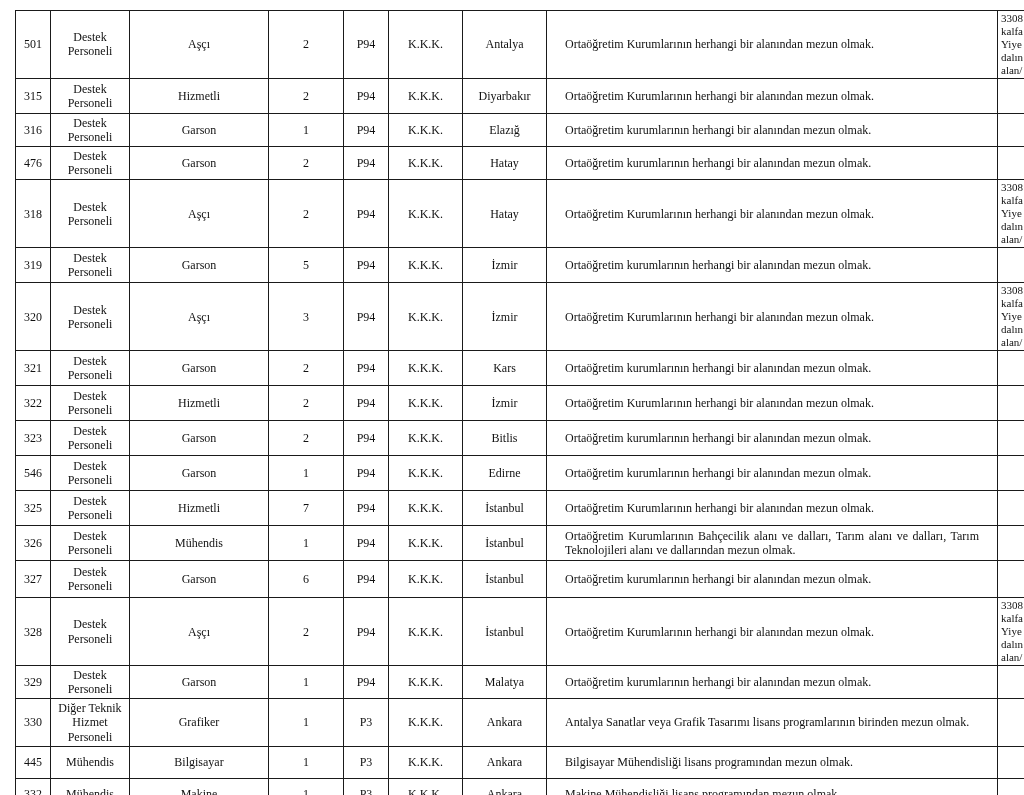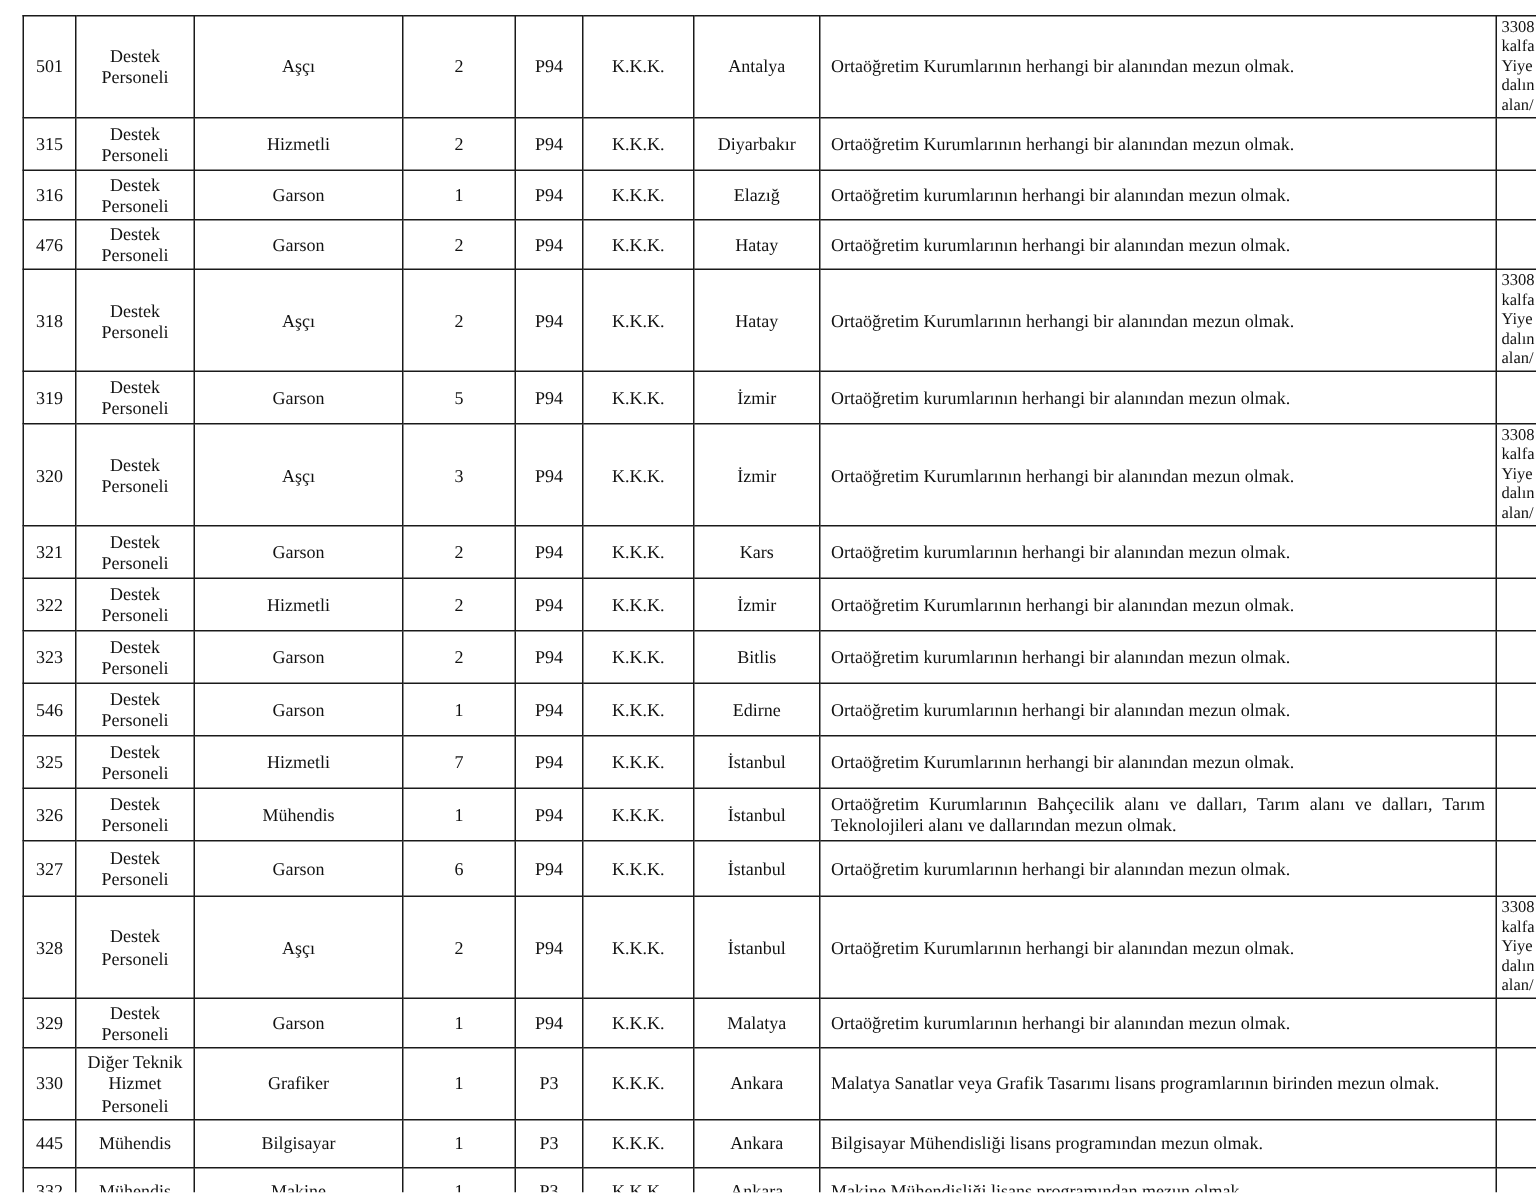--- a/index.html
+++ b/index.html
@@ -21,21 +21,21 @@
   }
   col.w-no{width:35px}
   col.w-type{width:79px}
   col.w-pos{width:139px}
   col.w-cnt{width:75px}
   col.w-code{width:45px}
   col.w-org{width:74px}
   col.w-city{width:84px}
   col.w-req{width:451px}
   col.w-note{width:60px}
-  td.c-req{text-align:justify;padding:2px 7px;}
+  td.c-req{text-align:justify;padding:2px 18px;}
   td.c-note{
     text-align:left;vertical-align:top;font-size:11px;
     padding:1px 0 1px 3px;white-space:pre-line;line-height:1.18;
   }
   tbody tr{height:35px}
   tbody tr:nth-child(1){height:63px}
   tbody tr:nth-child(3){height:33px}
   tbody tr:nth-child(4){height:32px}
   tbody tr:nth-child(5){height:60px}
   tbody tr:nth-child(7){height:65px}
@@ -257,21 +257,21 @@
     <td class="c-note"></td>
   </tr>
         <tr>
     <td class="c-no">330</td>
     <td class="c-type">Diğer Teknik Hizmet Personeli</td>
     <td class="c-pos">Grafiker</td>
     <td class="c-cnt">1</td>
     <td class="c-code">P3</td>
     <td class="c-org">K.K.K.</td>
     <td class="c-city">Ankara</td>
-    <td class="c-req">Malatya Sanatlar veya Grafik Tasarımı lisans programlarının birinden mezun olmak.</td>
+    <td class="c-req">Antalya Sanatlar veya Grafik Tasarımı lisans programlarının birinden mezun olmak.</td>
     <td class="c-note"></td>
   </tr>
         <tr>
     <td class="c-no">445</td>
     <td class="c-type">Mühendis</td>
     <td class="c-pos">Bilgisayar</td>
     <td class="c-cnt">1</td>
     <td class="c-code">P3</td>
     <td class="c-org">K.K.K.</td>
     <td class="c-city">Ankara</td>

